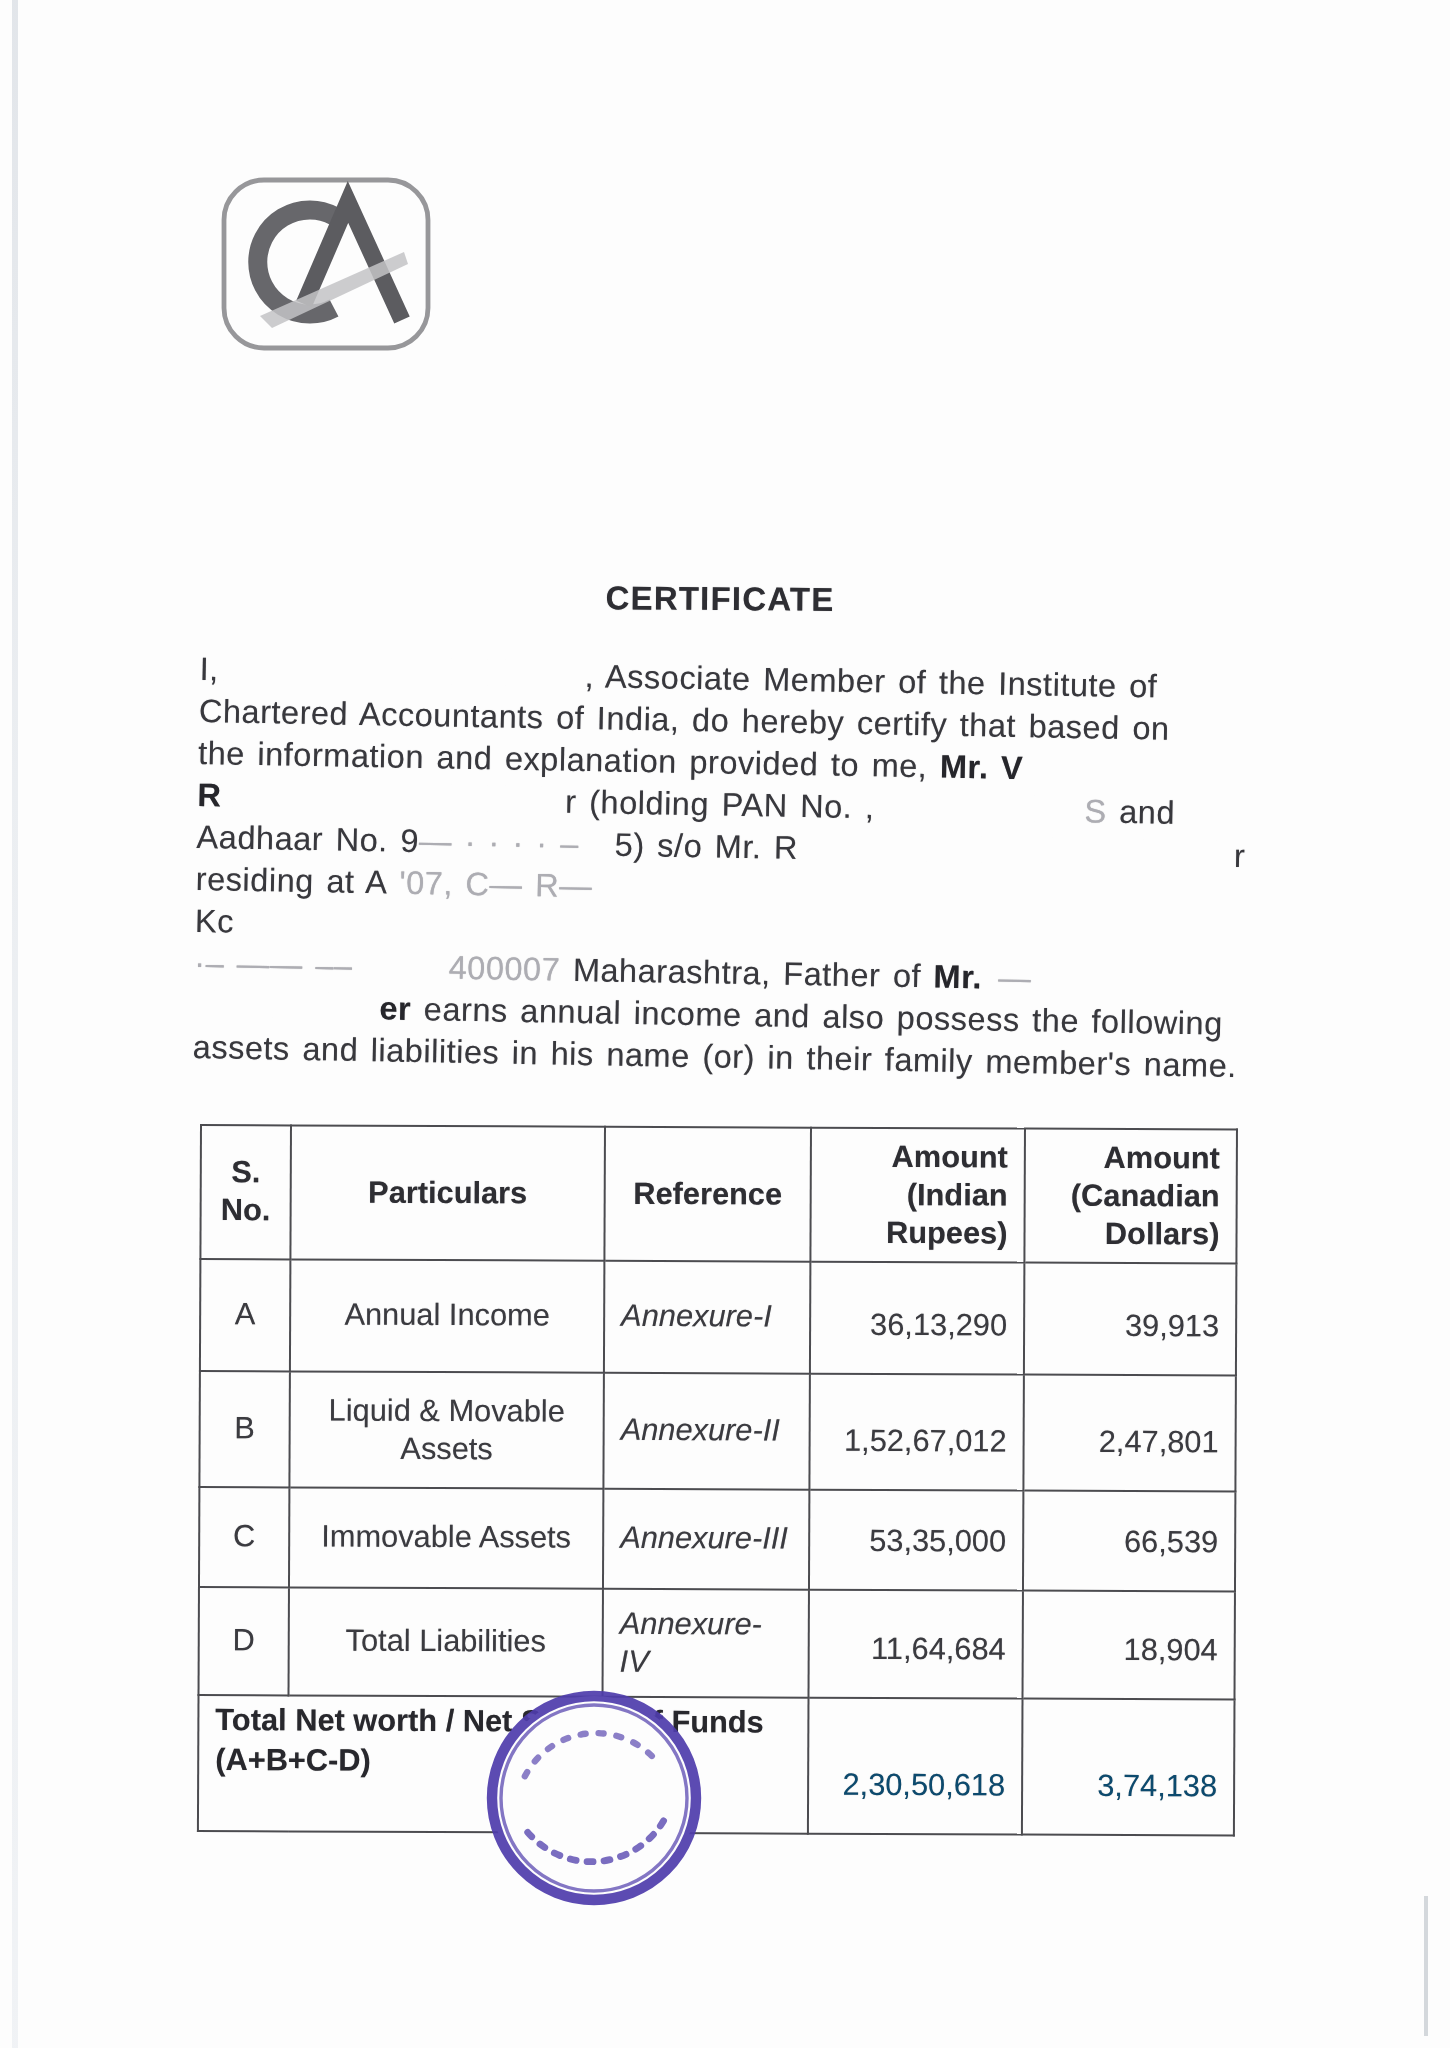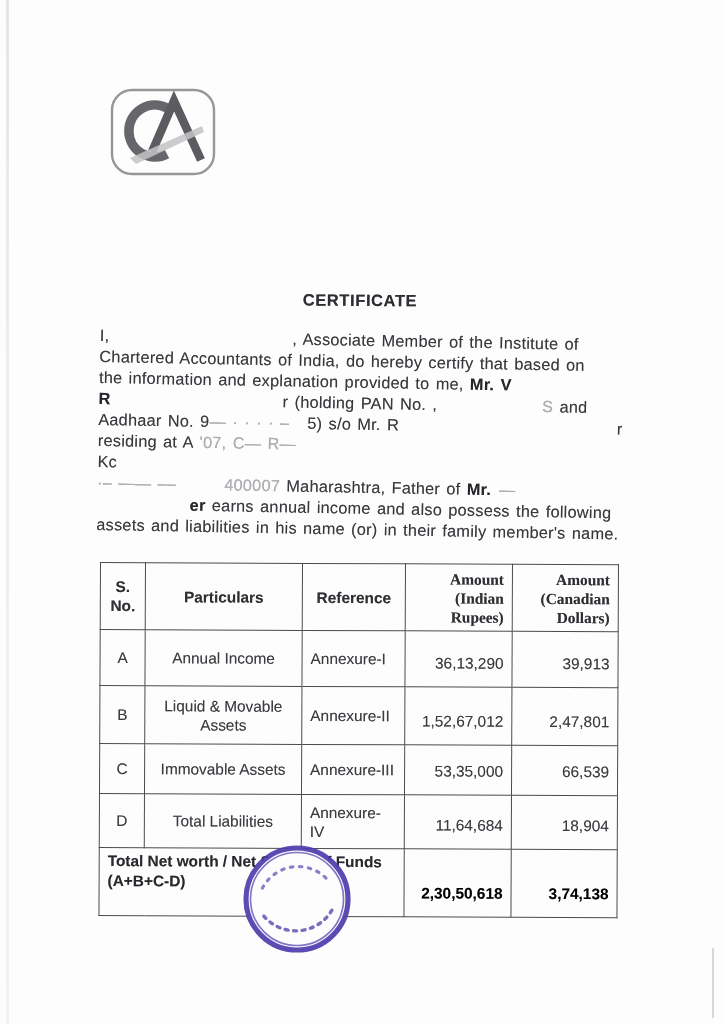--- a/index.html
+++ b/index.html
@@ -39,32 +39,32 @@
   .networth{
     position:absolute;left:100px;top:562px;transform:rotate(.25deg);transform-origin:0 0;
     border-collapse:collapse;table-layout:fixed;width:518px;
     font-size:15.4px;color:#3b3b40;text-shadow:0 0 .4px rgba(59,59,64,.45);
   }
   .networth th,.networth td{border:1.4px solid #4c4c50;padding:3px 8px;white-space:pre-line;}
   .networth thead th{font-weight:700;height:60px;vertical-align:middle;line-height:19px;color:#2e2e33;}
   .col-sno{width:45px;}  .col-part{width:157px;} .col-ref{width:103px;}
   .col-inr{width:107px;} .col-cad{width:106px;}
   .networth th.h-sno,.networth th.h-part,.networth th.h-ref{text-align:center;}
-  .networth th.h-inr,.networth th.h-cad{text-align:right;font-family:Liberation Serif, serif;}
+  .networth th.h-inr,.networth th.h-cad{text-align:right;}
   .networth td.sno{text-align:center;vertical-align:middle;}
   .networth td.particulars{text-align:center;vertical-align:middle;line-height:19px;}
-  .networth td.reference{text-align:left;vertical-align:middle;line-height:19px;}
+  .networth td.reference{text-align:left;vertical-align:middle;line-height:19px;font-style:italic;}
   .networth td.inr,.networth td.cad{text-align:right;vertical-align:bottom;padding-bottom:14px;}
   .networth tbody tr:nth-child(1) td{height:38px;}
   .networth tbody tr:nth-child(2) td{height:40px;}
   .networth tbody tr:nth-child(3) td{height:32px;}
   .networth tbody tr:nth-child(4) td{height:36px;}
   .total-row td{height:50px;}
   .total-label{font-weight:700;vertical-align:top;text-align:left;line-height:20px;color:#28282d;}
-  .total-amt{font-weight:700;color:#000000;}
+  .total-amt{font-weight:400;color:#0c4a6e;}
 
   
   .stamp{position:absolute;left:240px;top:842px;width:114px;height:114px;}
 </style>
 </head>
 <body>
 
 <div class="page">
 
   <div class="edge-left"></div>

